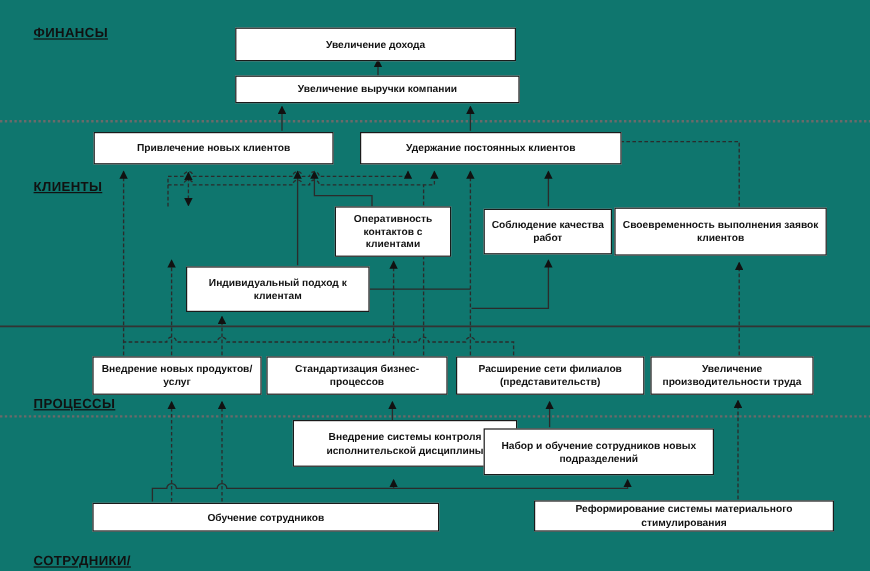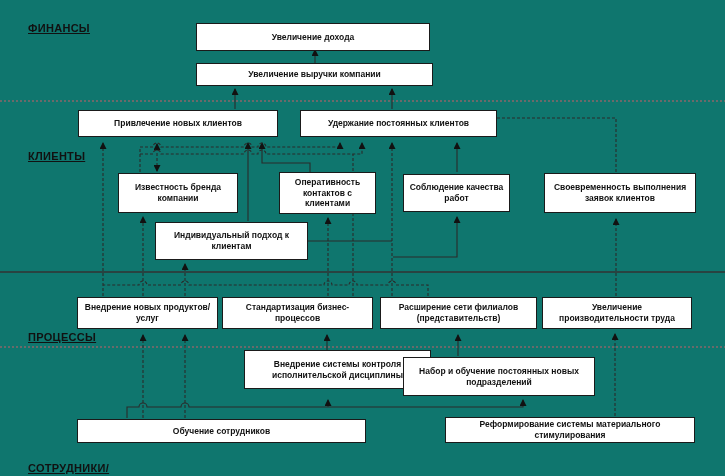--- a/index.html
+++ b/index.html
@@ -74,30 +74,29 @@
   <div class="section-label" style="left:28px;top:22px;">ФИНАНСЫ</div>
   <div class="section-label" style="left:28px;top:150px;">КЛИЕНТЫ</div>
   <div class="section-label" style="left:28px;top:331px;">ПРОЦЕССЫ</div>
   <div class="section-label" style="left:28px;top:429px;margin-top:33px;">СОТРУДНИКИ/
 ИНФРАСТРУКТУРА</div>
 
   <div class="node" style="left:196px;top:23px;width:234px;height:28px;">Увеличение дохода</div>
   <div class="node" style="left:196px;top:63px;width:237px;height:23px;">Увеличение выручки компании</div>
 
   <div class="node" style="left:78px;top:110px;width:200px;height:27px;">Привлечение новых клиентов</div>
-  <div class="node" style="left:300px;top:110px;width:197px;height:27px;">Удержание постоянных клиентов</div>
-  <div class="node" style="left:118px;top:173px;width:120px;height:40px;">Известность бренда компании</div>
+  <div class="node" style="left:300px;top:110px;width:218px;height:27px;">Удержание постоянных клиентов</div>
   <div class="node" style="left:279px;top:172px;width:97px;height:42px;">Оперативность контактов с клиентами</div>
   <div class="node" style="left:403px;top:174px;width:107px;height:38px;">Соблюдение качества работ</div>
-  <div class="node" style="left:544px;top:173px;width:152px;height:40px;">Своевременность выполнения заявок клиентов</div>
+  <div class="node" style="left:512px;top:173px;width:177px;height:40px;">Своевременность выполнения заявок клиентов</div>
   <div class="node" style="left:155px;top:222px;width:153px;height:38px;">Индивидуальный подход к клиентам</div>
 
   <div class="node" style="left:77px;top:297px;width:141px;height:32px;">Внедрение новых продуктов/услуг</div>
   <div class="node" style="left:222px;top:297px;width:151px;height:32px;">Стандартизация бизнес-процессов</div>
   <div class="node" style="left:380px;top:297px;width:157px;height:32px;">Расширение сети филиалов (представительств)</div>
-  <div class="node" style="left:542px;top:297px;width:150px;height:32px;">Увеличение производительности труда</div>
+  <div class="node" style="left:542px;top:297px;width:136px;height:32px;">Увеличение производительности труда</div>
 
   <div class="node" style="left:208px;top:350px;width:187px;height:39px;margin-left:36px;">Внедрение системы контроля исполнительской дисциплины</div>
-  <div class="node" style="left:403px;top:357px;width:192px;height:39px;">Набор и обучение постоянных новых подразделений</div>
+  <div class="node" style="left:403px;top:357px;width:192px;height:39px;">Набор и обучение сотрудников новых подразделений</div>
   <div class="node" style="left:77px;top:419px;width:289px;height:24px;">Обучение сотрудников</div>
   <div class="node" style="left:445px;top:417px;width:250px;height:26px;">Реформирование системы материального стимулирования</div>
 
 </div>
 
 </body></html>

